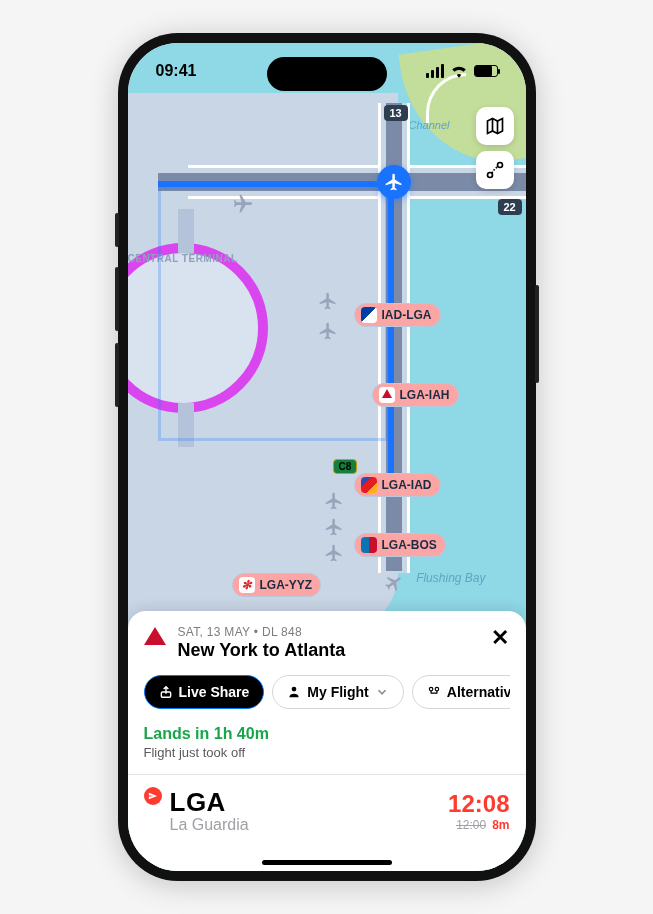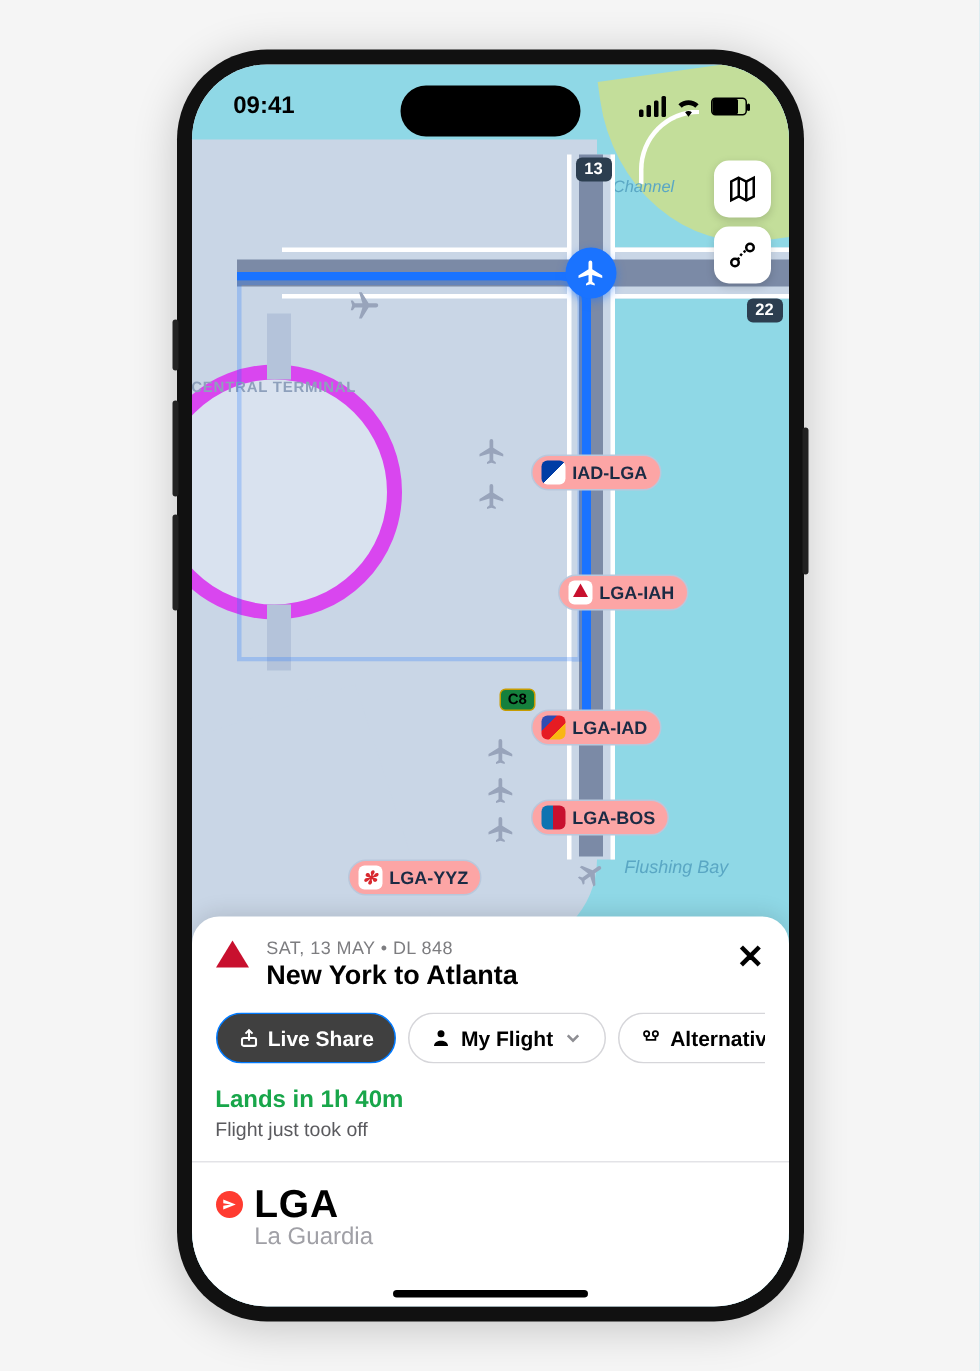--- a/index.html
+++ b/index.html
@@ -132,30 +132,30 @@
     border-right:11px solid transparent;border-bottom:18px solid #c8102e; margin-top:2px;}
   .meta { font-size:12px; color:#7d7d80; letter-spacing:.3px;}
   .title { font-size:18px; font-weight:700; color:#000; margin-top:1px;}
   .close { font-size:22px; font-weight:700; cursor:pointer;}
   .pill-row { display:flex; gap:8px; margin-top:14px; overflow:hidden;}
   .pill {
     display:flex; align-items:center; gap:6px;
     border-radius:22px; padding:8px 14px; font-size:14px; font-weight:600;
     border:1px solid #d6d6da; background:#fff; white-space:nowrap;
   }
-  .pill.primary { background:#404040; color:#fff; border-color:#007aff;}
+  .pill.primary { background:#000000; color:#fff; border-color:#007aff;}
   .pill svg { width:14px; height:14px; }
   .chev { width:10px;height:10px; }
   .status-block { margin-top:16px; }
   .lands { font-size:16px; font-weight:600; color:#18a64a;text-align:center;}
   .lands span.lbl { color:#18a64a; }
   .sub { font-size:13px; color:#5a5a5e; margin-top:2px;}
   .hr { height:1px; background:#e3e3e7; margin:14px -16px 0;}
   .dep-row { display:flex; justify-content:space-between; align-items:center; padding-top:12px;}
-  .dep-left { display:flex; align-items:center; gap:8px;}
+  .dep-left { display:flex; align-items:flex-start; gap:8px;}
   .dep-dot { width:18px;height:18px;border-radius:50%;background:#ff3b30;
     display:flex;align-items:center;justify-content:center;}
   .dep-code { font-size:26px; font-weight:800; letter-spacing:.5px;}
   .dep-time { font-size:24px; font-weight:700; color:#ff3b30;}
   .dep-sub { font-size:16px; color:#a0a0a6; margin-top:-2px; padding-left:26px;}
   .dep-subr { font-size:12px; color:#a0a0a6; text-align:right; display:flex; gap:6px; justify-content:flex-end;}
   .dep-subr .late { color:#ff3b30; font-weight:600;}
   .home-bar { position:absolute; bottom:6px; left:50%; transform:translateX(-50%);
     width:130px;height:5px;background:#000;border-radius:3px;}
 </style>
@@ -331,19 +331,26 @@
           <div class="dep-left">
             <div class="dep-dot">
               <svg width="10" height="10" viewBox="0 0 24 24" fill="#fff">
                   <path d="M2 20l20-8L2 4v6l12 2-12 2z"></path>
                 </svg>
             </div>
             <span class="dep-code">LGA</span>
           </div>
           <div class="dep-sub">La Guardia</div>
         </div>
+        <div style="text-align:right">
+          <div class="dep-time">12:08</div>
+          <div class="dep-subr">
+            <span style="text-decoration:line-through">12:00</span>
+            <span class="late">8m</span>
+          </div>
+        </div>
       </div>
 
       <div class="home-bar"></div>
     </div>
 
   </div>
 </div>
 
 </body></html>

